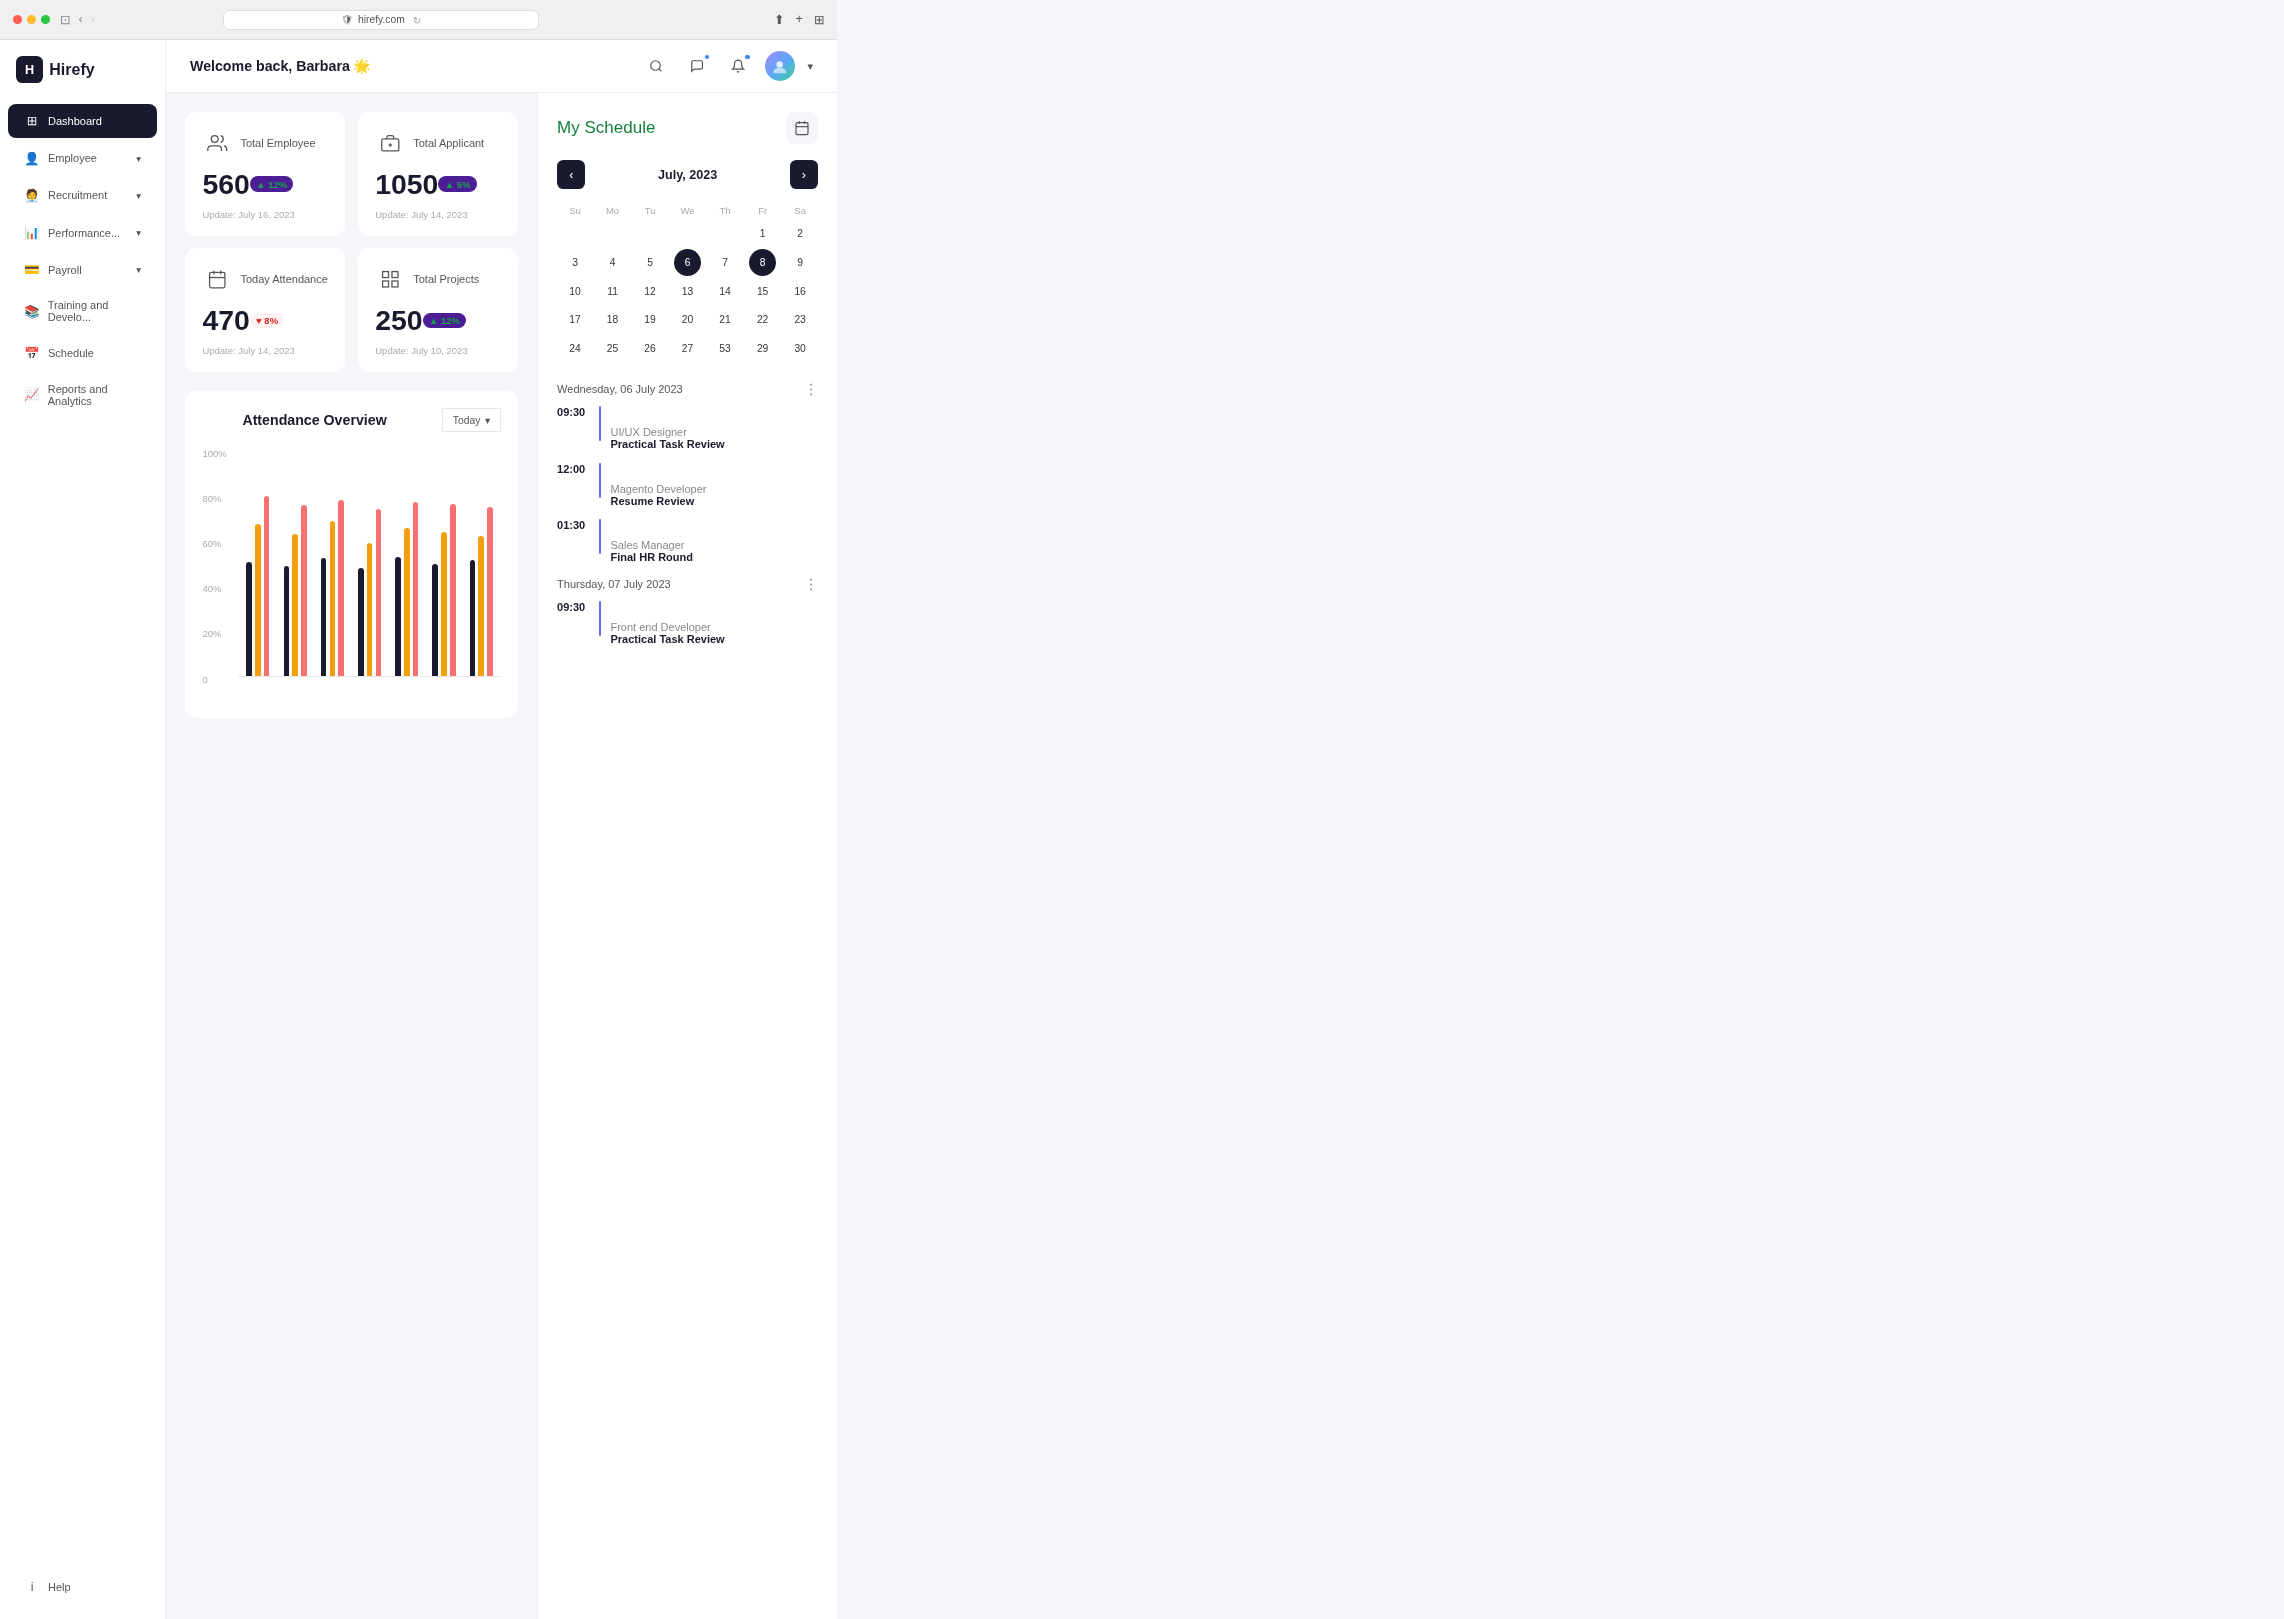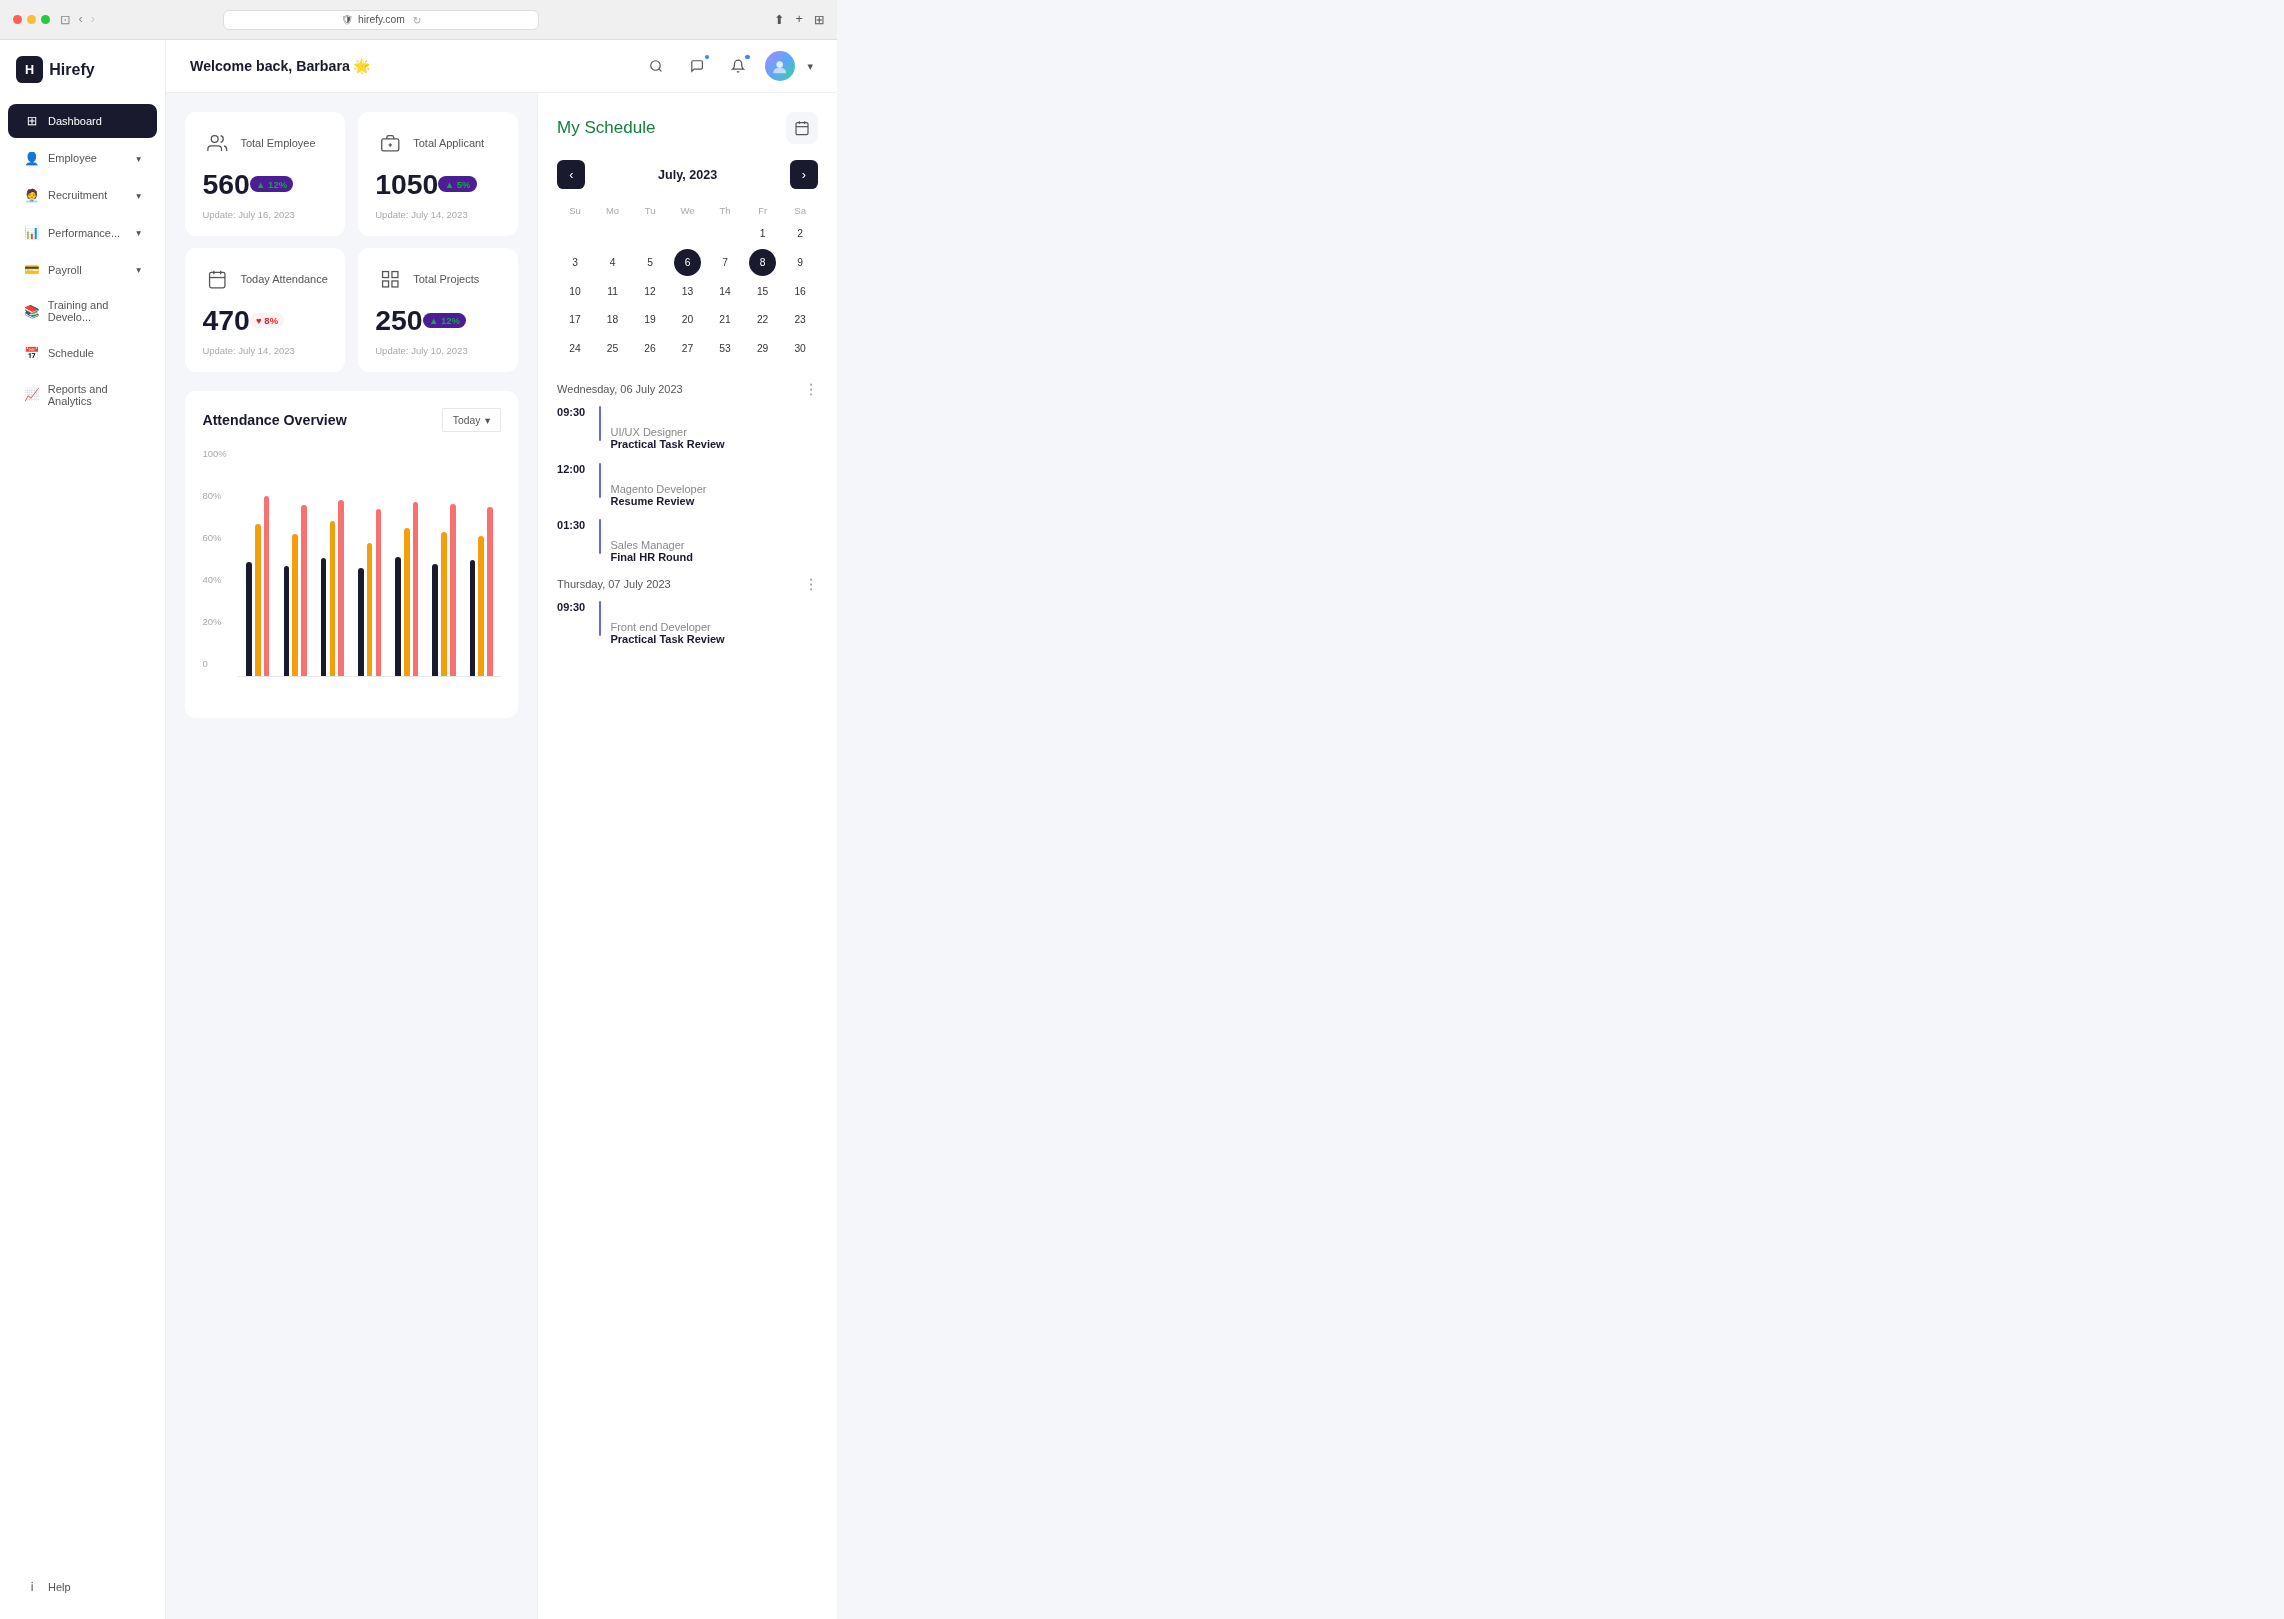--- a/index.html
+++ b/index.html
@@ -38,25 +38,25 @@
     .stat-card-header { display: flex; align-items: center; gap: 8px; margin-bottom: 9.5px; color: #555; font-size: 11px; }
     .stat-card-icon { width: 30px; height: 30px; display: flex; align-items: center; justify-content: center; font-size: 16px; }
     .stat-value { font-size: 28.4px; font-weight: 700; color: #1a1a2e; margin-bottom: 8px; display: flex; align-items: center; gap: 0; }
     .stat-badge { font-size: 9.5px; font-weight: 600; padding: 2.4px 6.3px; border-radius: 16px; display: flex; align-items: center; gap: 2.4px; }
     .stat-badge.green { background: #4c1d95; color: #16a34a; }
     .stat-badge.red { background: #fef2f2; color: #dc2626; }
     .stat-update { font-size: 9.5px; color: #aaa; }
 
     
     .chart-section { background: #fff; border-radius: 11px; padding: 17.4px; }
-    .chart-header { display: flex; align-items: center; justify-content: space-between; margin-bottom: 16px; }
+    .chart-header { display: flex; align-items: center; justify-content: space-between; margin-bottom: 16px; margin-left: 40px; }
     .chart-title { font-size: 14.2px; font-weight: 700; color: #1a1a2e; }
     .chart-filter { display: flex; align-items: center; gap: 4.7px; border: 0.8px solid #e5e7eb; border-radius: 1px; padding: 4.7px 9.5px; font-size: 10.3px; color: #555; cursor: pointer; }
     .chart-container { position: relative; height: 253px; }
-    .chart-y-labels { position: absolute; left: 0; top: 0; bottom: 32px; display: flex; flex-direction: column; justify-content: space-between; font-size: 9.5px; color: #aaa; width: 32px; }
+    .chart-y-labels { position: absolute; left: 0; top: 0; bottom: 16px; display: flex; flex-direction: column; justify-content: space-between; font-size: 9.5px; color: #aaa; width: 32px; }
     .chart-bars-area { position: absolute; left: 36px; right: 0; top: 0; bottom: 24px; display: flex; align-items: flex-end; gap: 14.2px; border-bottom: 0.8px solid #e5e7eb; padding: 0 8px; }
     .bar-group { flex: 1; display: flex; gap: 3.2px; align-items: flex-end; height: 100%; }
     .bar { border-radius: 3.2px 3.2px 0 0; flex: 1; }
 
     
     .right-panel { width: 300px; background: #fff; border-left: 0.8px solid #eee; padding: 19px; overflow-y: auto; }
     .schedule-header { display: flex; align-items: center; justify-content: space-between; margin-bottom: 16px; }
     .schedule-title { font-size: 17px; font-weight: 400; color: #15803d; }
     .calendar-icon-btn { width: 32px; height: 32px; background: #f5f6fa; border-radius: 8px; display: flex; align-items: center; justify-content: center; cursor: pointer; font-size: 14.2px; }
 

